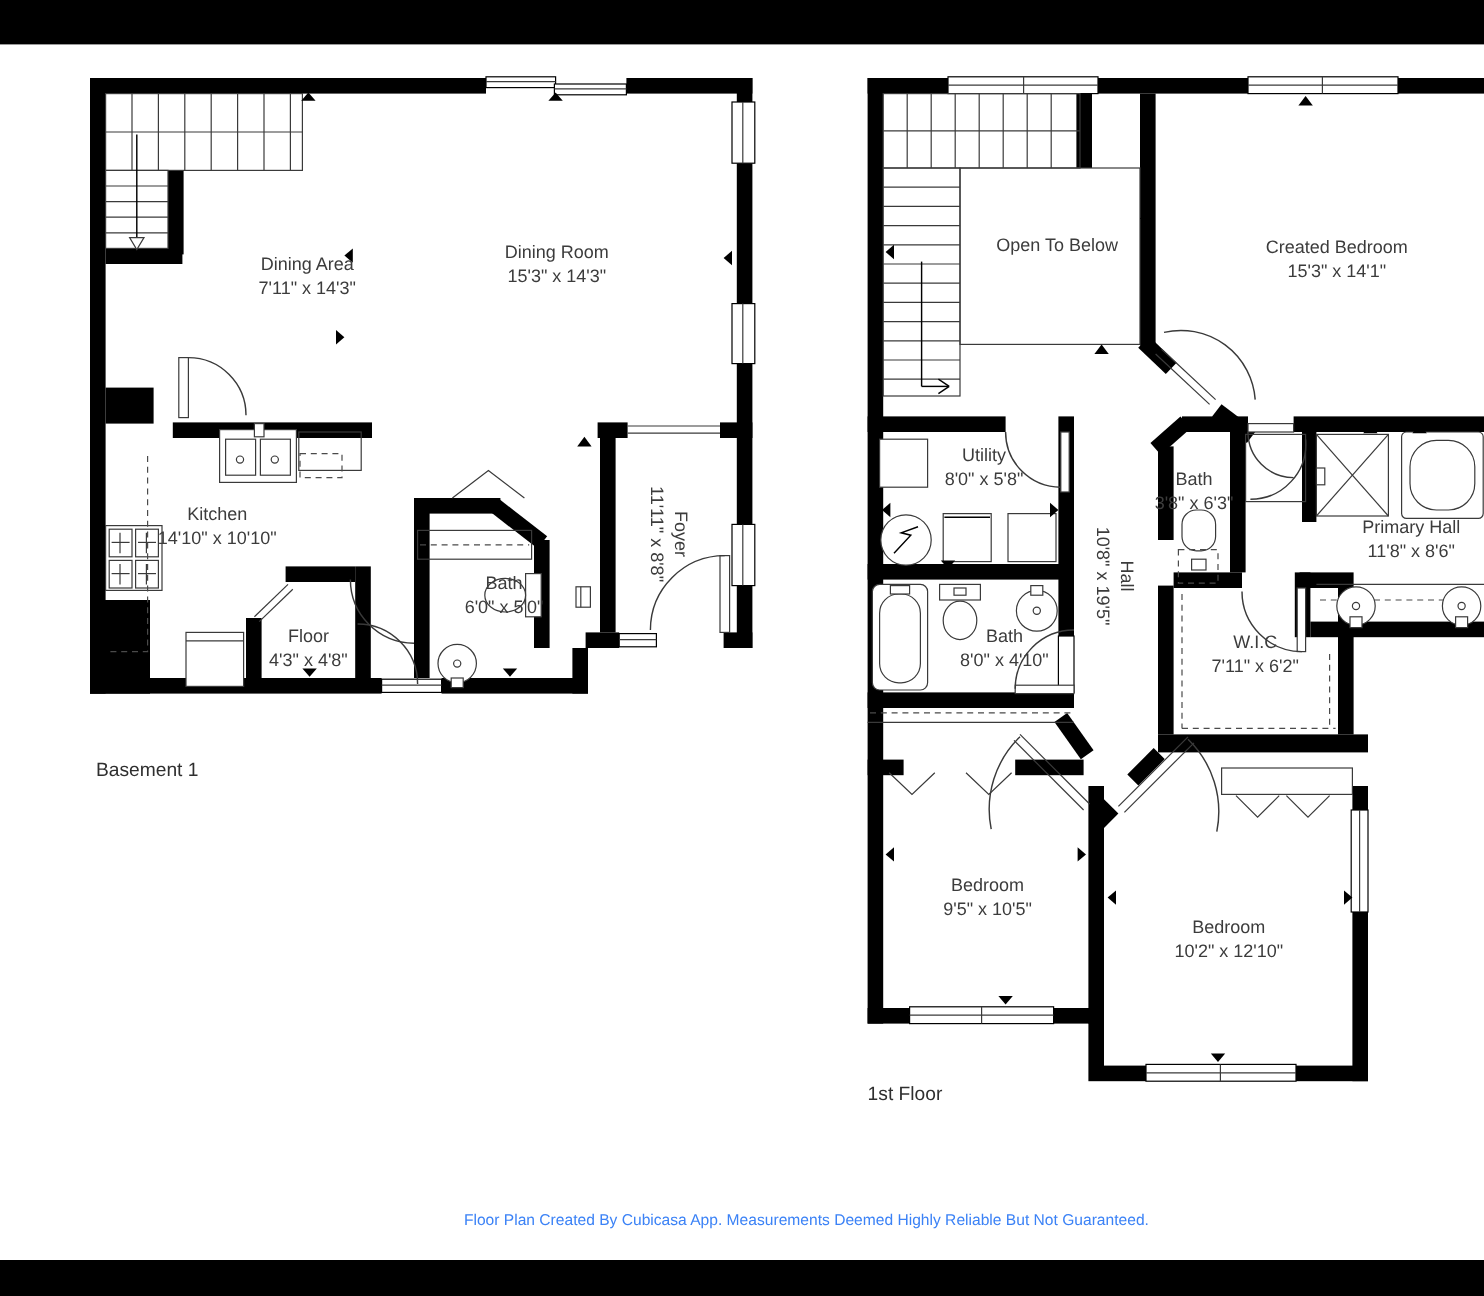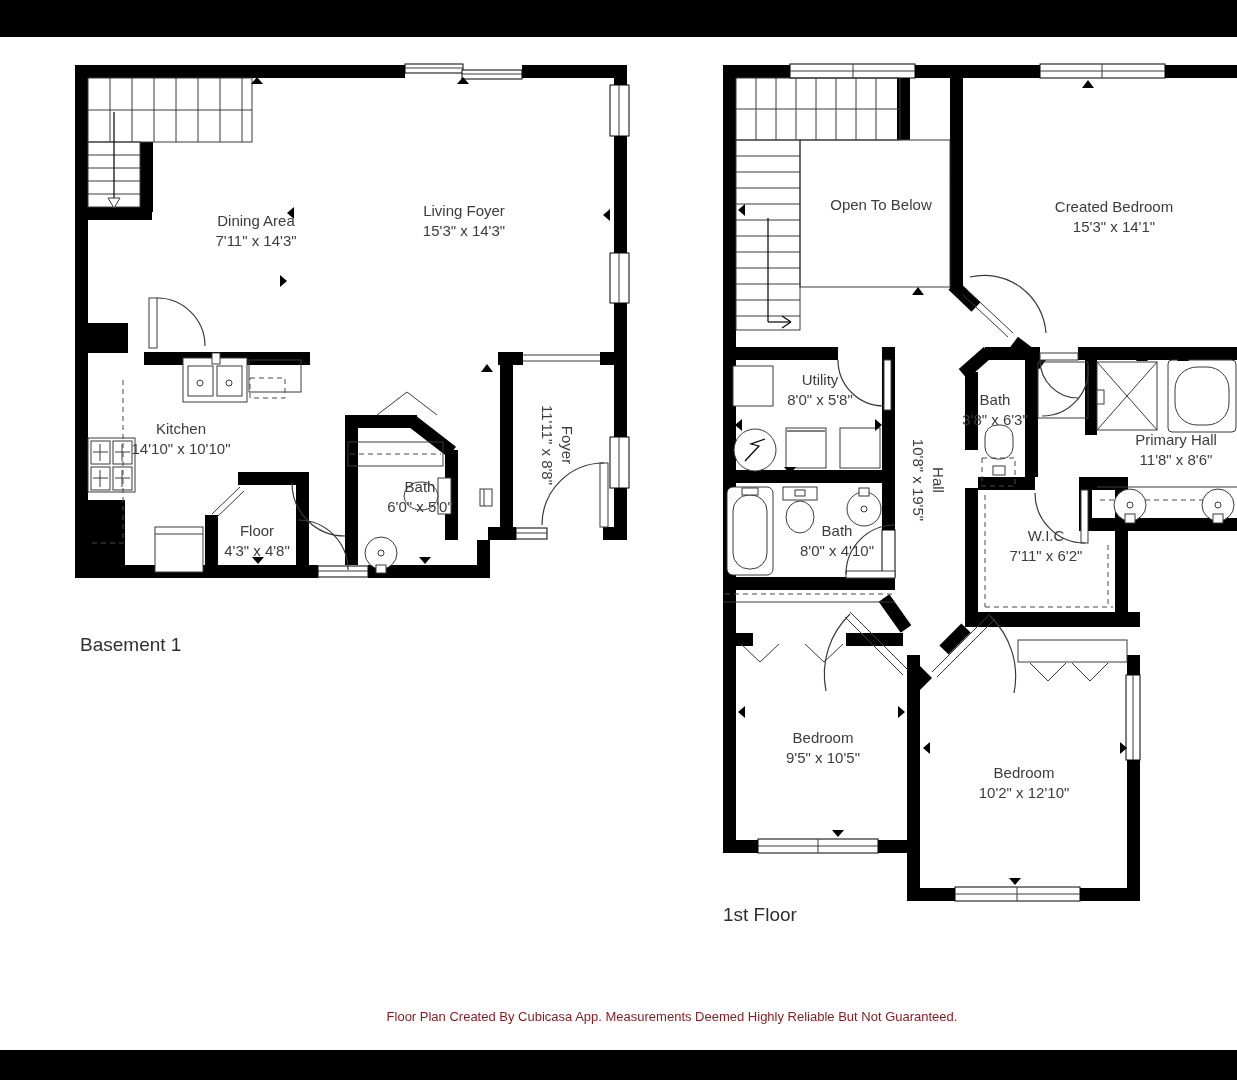--- a/index.html
+++ b/index.html
@@ -5,23 +5,23 @@
   html,body{margin:0;padding:0;background:#000;}
   .canvas{position:relative;width:1237px;height:1080px;background:#ffffff;overflow:hidden;
           font-family:"Liberation Sans",sans-serif;}
   .letterbox{position:absolute;left:0;width:1237px;background:#000;}
   .letterbox.top{top:0;height:37px;}
   .letterbox.bottom{top:1050px;height:30px;}
   .plan-svg{position:absolute;left:0;top:0;}
   .room-label{position:absolute;text-align:center;color:#3c3c3c;font-size:15px;line-height:1.32;
               white-space:nowrap;transform:translate(-50%,-50%);}
   .room-label.vert{transform:translate(-50%,-50%) rotate(90deg);}
-  .plan-title{position:absolute;color:#2f2f2f;font-size:19px;white-space:nowrap;}
+  .plan-title{position:absolute;color:#2f2f2f;font-size:16px;white-space:nowrap;}
   .caption{position:absolute;top:1009px;left:672px;transform:translateX(-50%);
-           color:#7f1d1d;font-size:13px;white-space:nowrap;}
+           color:#3b82f6;font-size:13px;white-space:nowrap;}
   svg .w{fill:#000;stroke:none;}
   svg .t{fill:none;stroke:#3a3a3a;stroke-width:1;}
   svg .tk{fill:none;stroke:#000;stroke-width:1.2;}
   svg .d{fill:none;stroke:#4a4a4a;stroke-width:1;stroke-dasharray:5 4;}
   svg .f{fill:#fff;stroke:#3a3a3a;stroke-width:1;}
   svg .win{fill:#fff;stroke:#000;stroke-width:1;}
   svg .dg{stroke:#000;stroke-width:13;fill:none;}
   svg .arc{fill:none;stroke:#3a3a3a;stroke-width:1.2;}
   svg .m{fill:#000;stroke:none;}
 </style>
@@ -390,21 +390,21 @@
         <polygon class="m" points="1177,361 1189,361 1183,353"></polygon>
       </g>
     </g>
   </svg>
 
   <div class="room-label" style="left:256px;top:231px">
     <div>Dining Area</div>
     <div>7'11" x 14'3"</div>
   </div>
   <div class="room-label" style="left:464px;top:221px">
-    <div>Living Foyer</div>
+    <div>Dining Room</div>
     <div>15'3" x 14'3"</div>
   </div>
   <div class="room-label" style="left:181px;top:439px">
     <div>Kitchen</div>
     <div>14'10" x 10'10"</div>
   </div>
   <div class="room-label" style="left:257px;top:541px">
     <div>Floor</div>
     <div>4'3" x 4'8"</div>
   </div>

